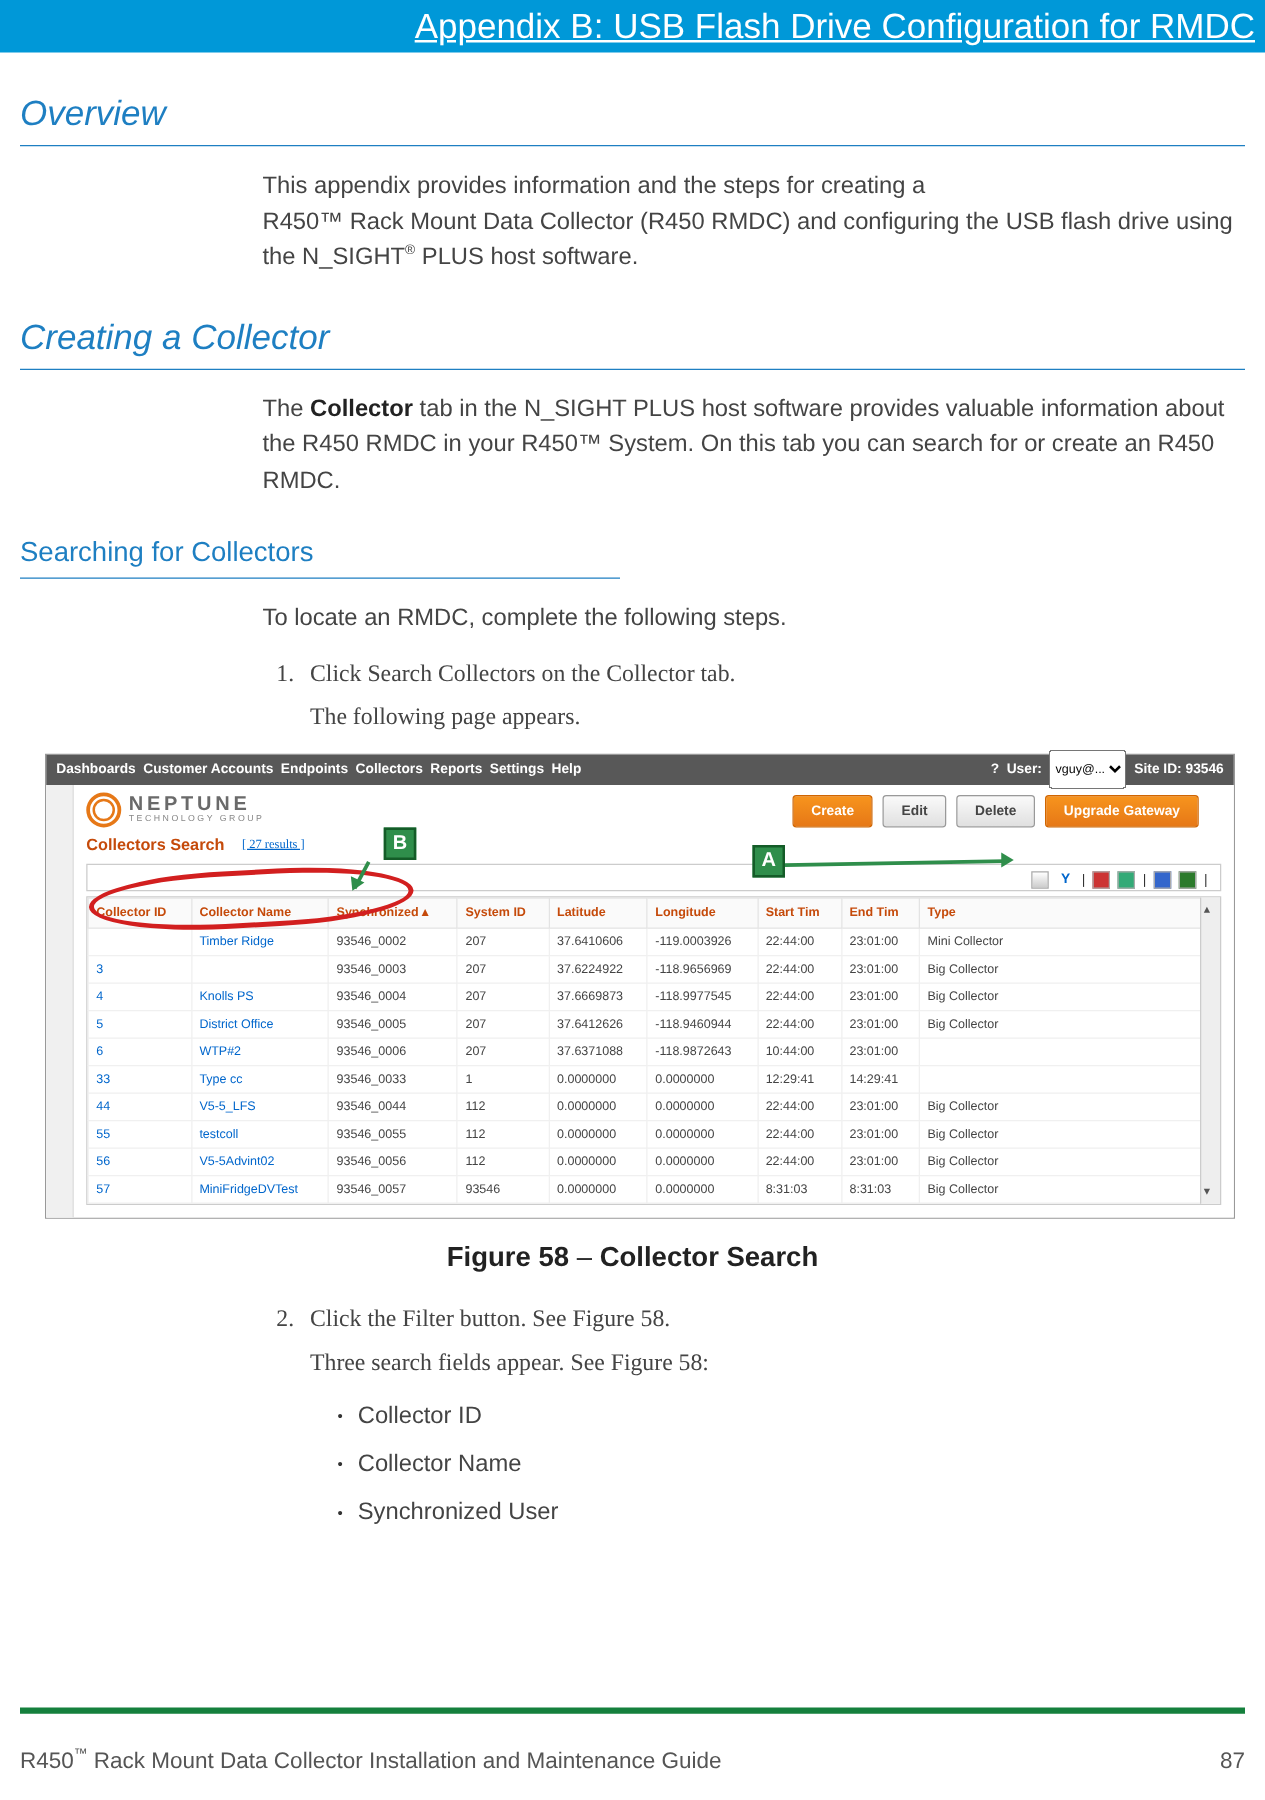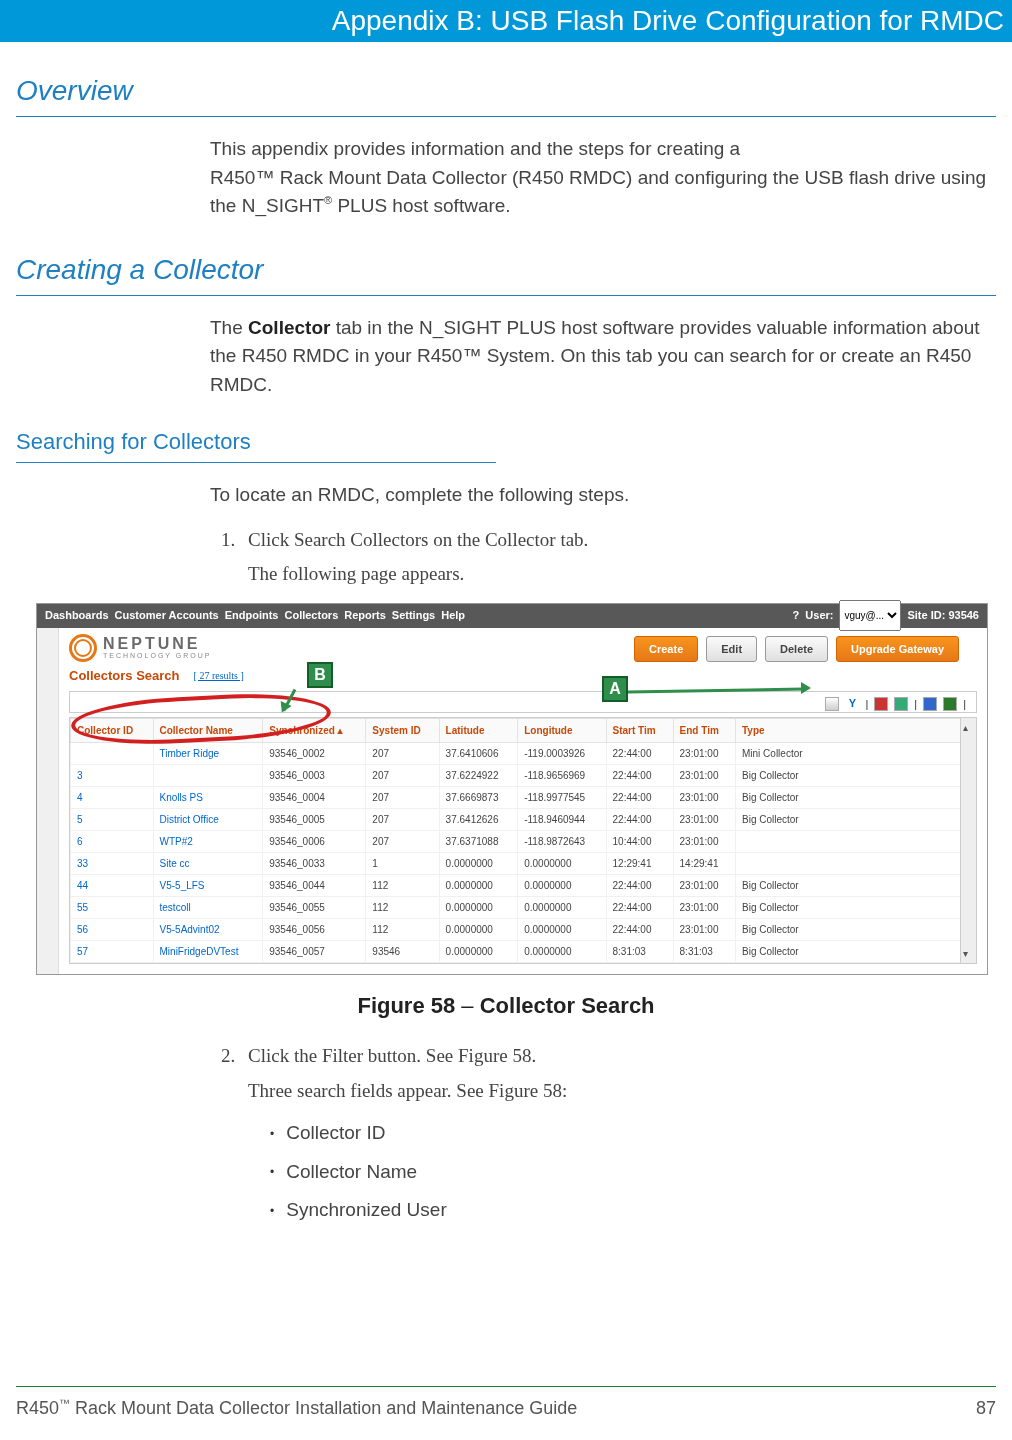--- a/index.html
+++ b/index.html
@@ -18,20 +18,21 @@
     color: #fff;
     height: 42px;
     display: flex;
     align-items: center;
     justify-content: flex-end;
     padding: 0 8px;
   }
   .title-bar span {
     font-size: 28px;
     font-weight: 300;
+    text-decoration: underline;
   }
   .section-h2 {
     color: #1e7fc2;
     font-weight: 300;
     font-size: 28px;
     margin: 28px 0 4px 16px;
     font-style: italic;
   }
   .hr-full {
     border: none;
@@ -164,22 +165,22 @@
     border-top: 6px solid transparent;
     border-bottom: 6px solid transparent;
   }
   .arrow-head.A { left: 764px; top: 78px; }
   .arrow-head.B { left: 242px; top: 98px; transform: rotate(115deg); }
 
   .footer {
     position: absolute;
     bottom: 18px;
     left: 16px; right: 16px;
-    border-top: 1px solid #15803d;
-    padding-top: 8px;
+    border-top: 5px solid #15803d;
+    padding-top: 24px;
     display: flex;
     justify-content: space-between;
     font-size: 18px;
     font-weight: 300;
     color: #555;
   }
   .footer .tm { font-size: 11px; vertical-align: top; }
 </style>
 </head>
 <body>
@@ -337,21 +338,21 @@
                   <td>93546_0006</td>
                   <td>207</td>
                   <td>37.6371088</td>
                   <td>-118.9872643</td>
                   <td>10:44:00</td>
                   <td>23:01:00</td>
                   <td></td>
                 </tr>
                 <tr>
                   <td class="link">33</td>
-                  <td class="link">Site cc</td>
+                  <td class="link">Type cc</td>
                   <td>93546_0033</td>
                   <td>1</td>
                   <td>0.0000000</td>
                   <td>0.0000000</td>
                   <td>12:29:41</td>
                   <td>14:29:41</td>
                   <td></td>
                 </tr>
                 <tr>
                   <td class="link">44</td>

